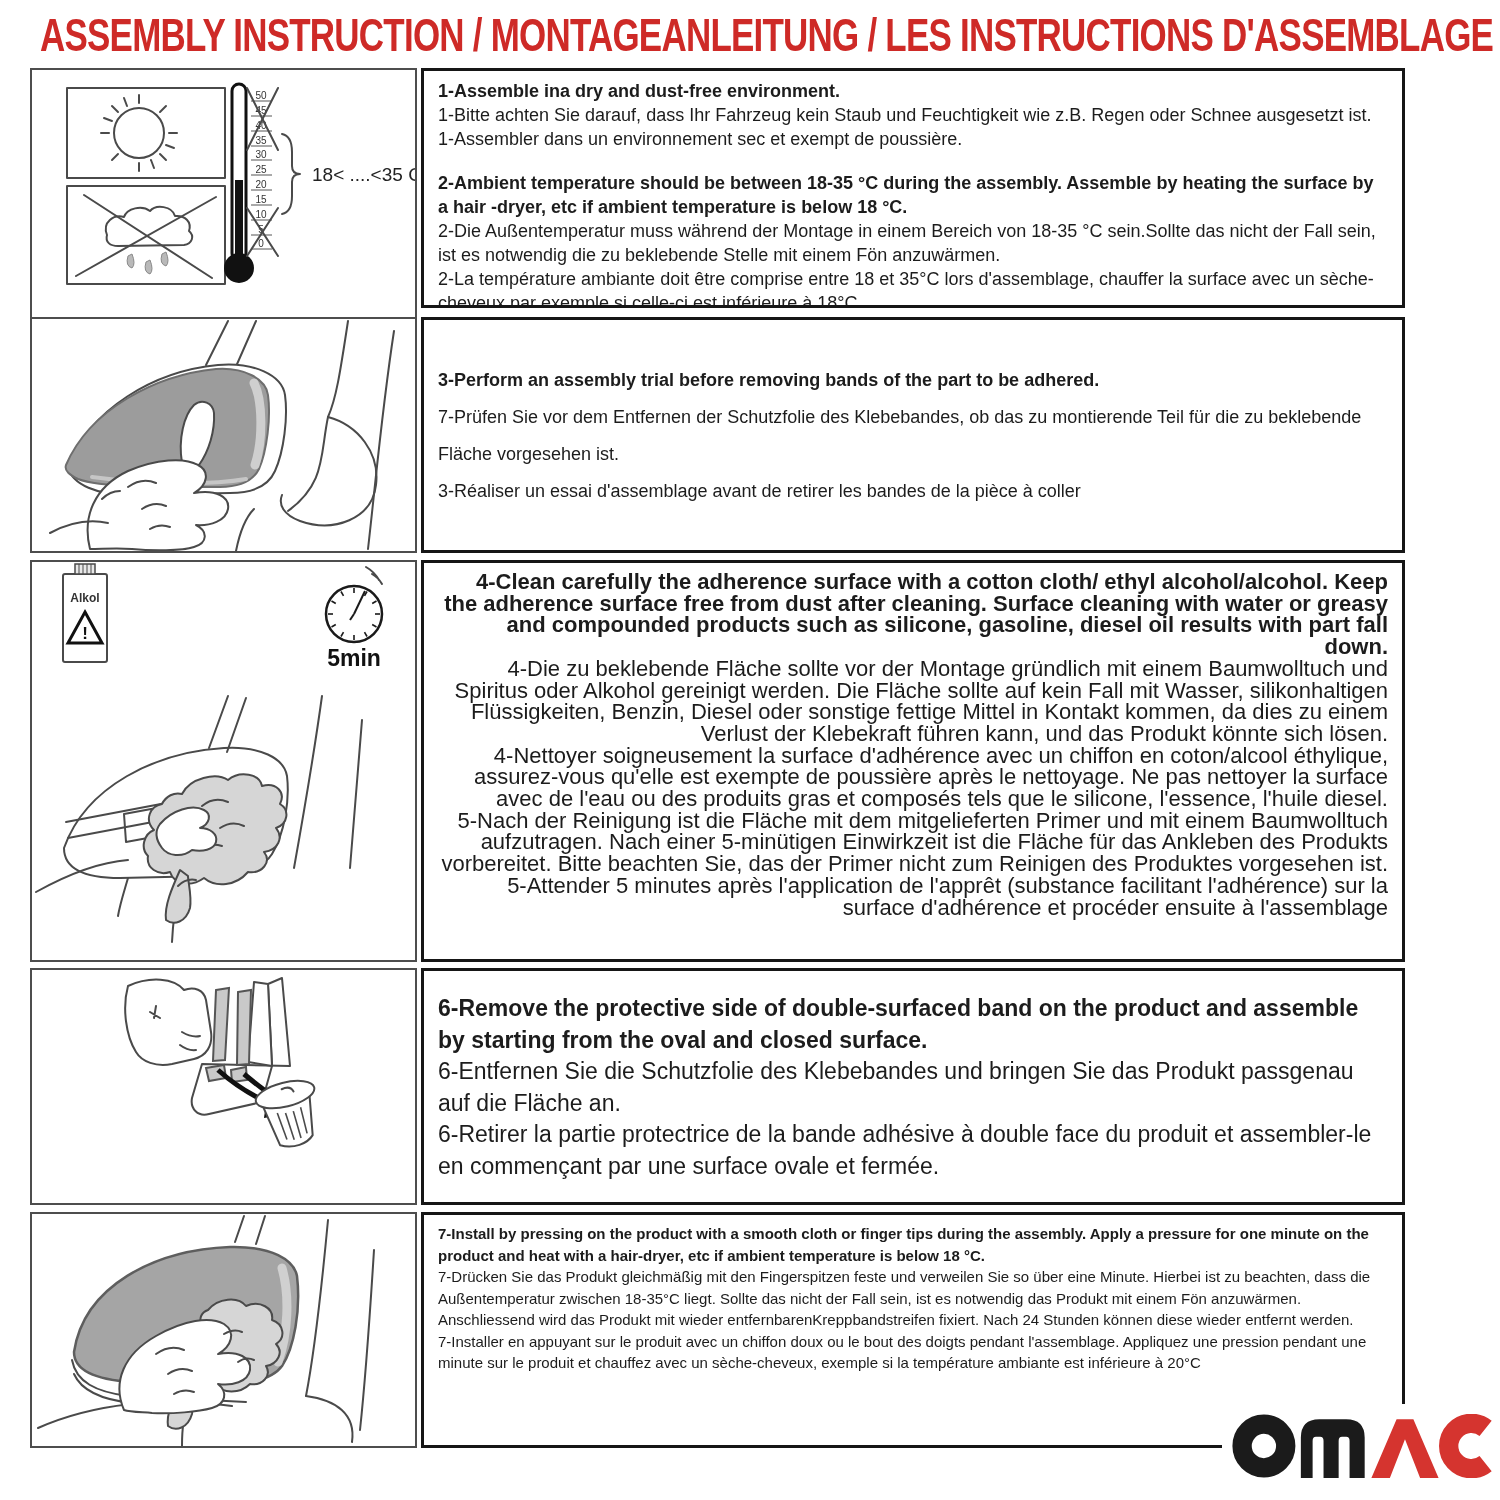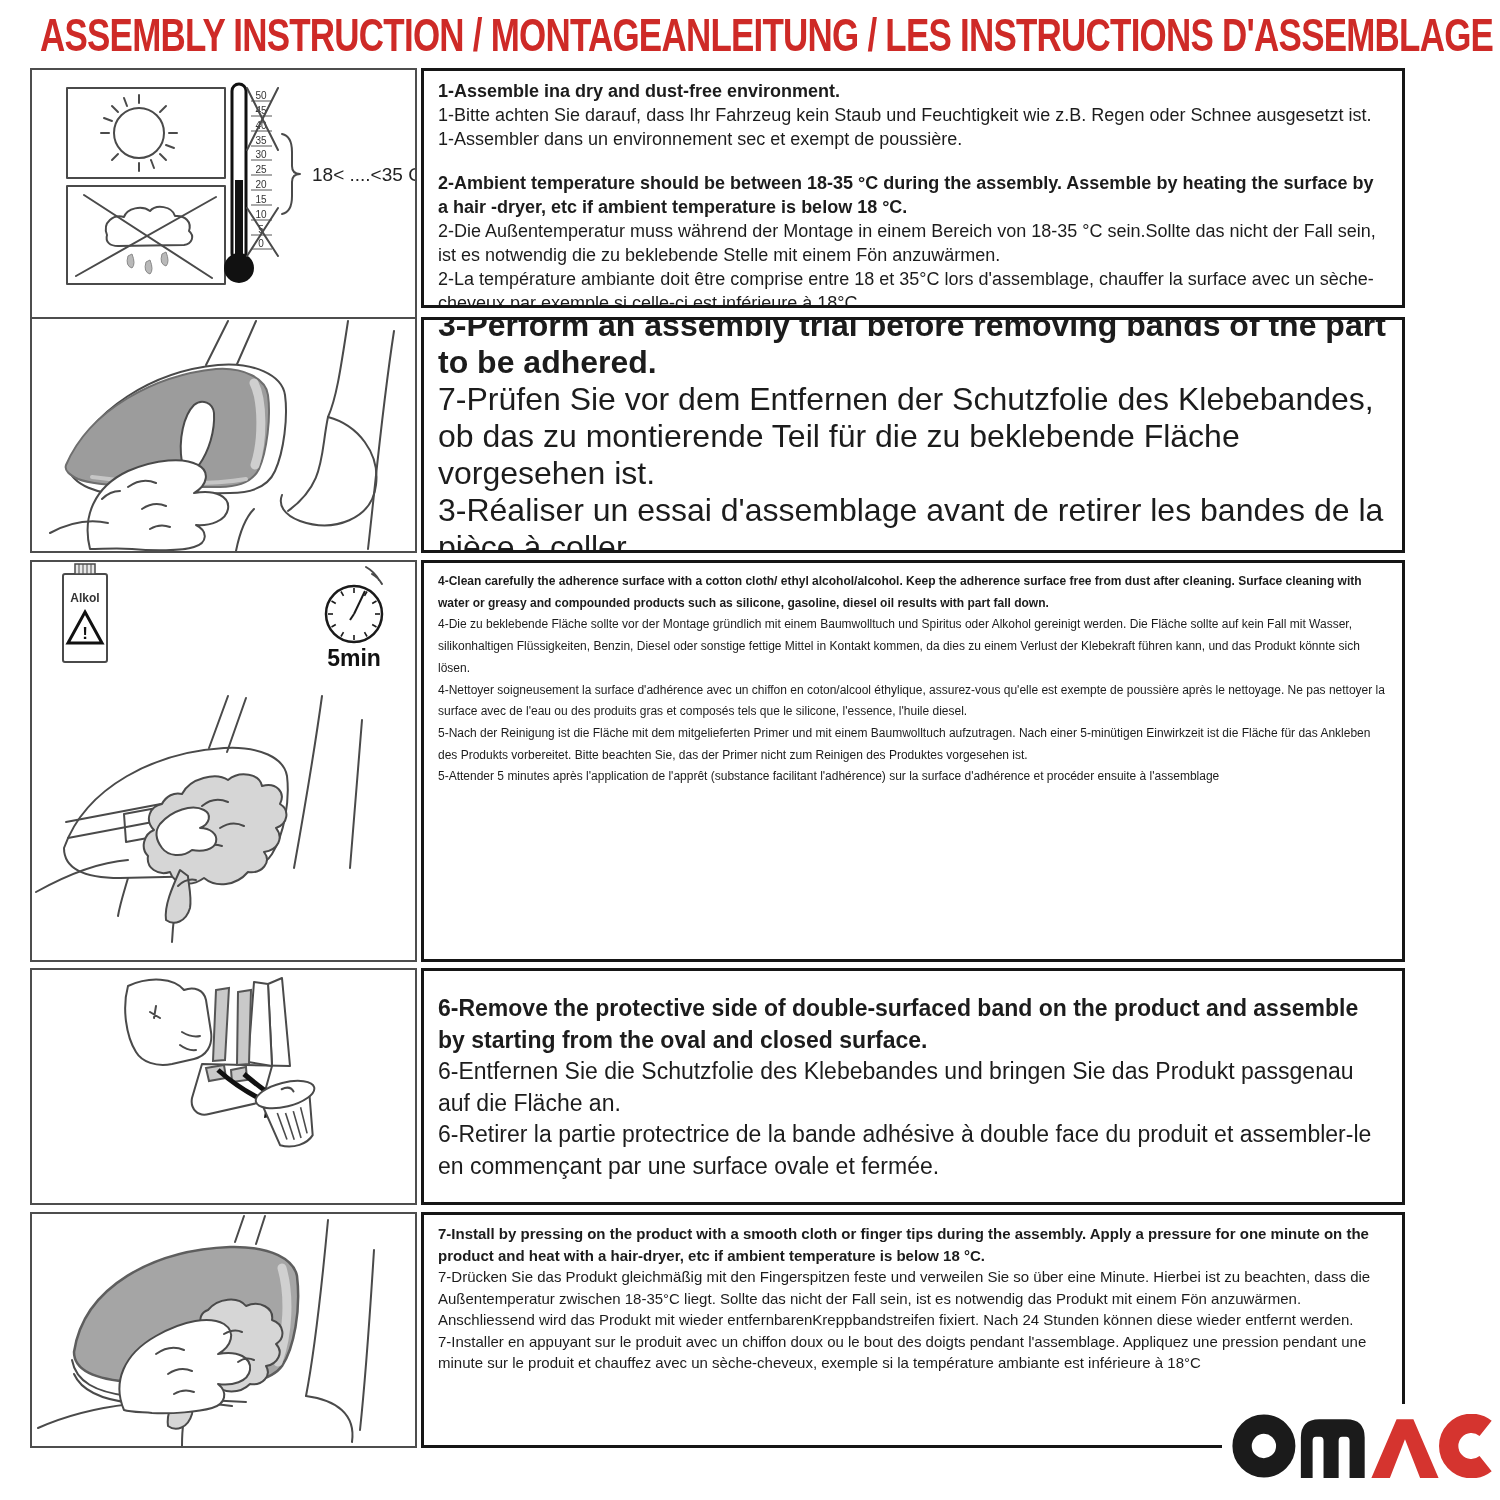--- a/index.html
+++ b/index.html
@@ -13,22 +13,22 @@
        box-sizing:border-box;overflow:hidden;padding:8px 14px 6px 14px;}
   .txt p{margin:0;}
   .b{font-weight:bold;}
   .gap{margin-top:20px !important;}
   #ill1{top:68px;height:295px}   #txt1{top:68px;height:240px}
   #ill2{top:317px;height:236px}  #txt2{top:317px;height:236px;display:flex;flex-direction:column;justify-content:center;}
   #ill3{top:560px;height:402px}  #txt3{top:560px;height:402px}
   #ill4{top:968px;height:237px}  #txt4{top:968px;height:237px;display:flex;flex-direction:column;justify-content:center;align-items:center;}
   #ill5{top:1212px;height:236px} #txt5{top:1212px;height:236px}
   #txt1 p{font-size:18px;line-height:24px;}
-  #txt2 p{font-size:32px;line-height:37px;}
-  #txt3 p{font-size:12px;line-height:21.7px;}
+  #txt2 p{font-size:18px;line-height:37px;}
+  #txt3 p{font-size:22px;line-height:21.7px;text-align:right;}
   #txt4 p{font-size:23px;line-height:31.5px;}
   #txt5 p{font-size:15px;line-height:21.5px;}
   svg{display:block;}
   .sketch{stroke:#4a4a4a;fill:none;stroke-width:2;stroke-linecap:round;stroke-linejoin:round;}
   .sketchW{stroke:#4a4a4a;fill:#fff;stroke-width:2;stroke-linejoin:round;}
   .grayfill{fill:#9c9c9c;stroke:#6e6e6e;stroke-width:2;}
   .cloth{fill:#d6d6d6;stroke:#4a4a4a;stroke-width:2;stroke-linejoin:round;}
   .ticktext{font-size:10px;fill:#333;font-family:"Liberation Sans",sans-serif;}
   #logo{position:absolute;left:1222px;top:1404px;width:278px;height:84px;background:#fff;
         display:flex;align-items:center;justify-content:flex-end;padding-right:6px;box-sizing:border-box;}
@@ -272,21 +272,21 @@
         <path class="cloth" d="M176,96 C186,84 206,82 214,92 C228,86 242,94 240,106 C252,110 254,124 244,130 C252,138 246,150 234,152 C240,162 230,172 218,170 C208,180 190,180 184,170 C174,176 162,172 160,162 C152,152 158,142 166,138 C156,130 160,116 170,112 C166,104 170,98 176,96 Z"></path>
         <path class="cloth" d="M152,164 C142,184 134,198 136,212 C144,218 156,214 160,200 C162,190 158,176 158,170 Z"></path>
         <path class="sketchW" d="M92,196 C80,168 92,140 124,122 C152,106 178,102 192,110 C204,118 200,132 186,140 C206,136 220,144 218,156 C216,168 200,172 186,170 C196,178 194,190 180,194 C166,198 140,200 120,199 C108,198 98,198 92,196 Z"></path>
         <path class="sketch" d="M124,140 q14,-10 28,-4 M136,160 q12,-8 24,-3 M142,180 q10,-6 20,-2 M192,120 q10,-6 18,-2 M206,148 q8,-6 16,-2"></path>
       </g>
     </svg>
   </div>
   <div class="txt" id="txt5">
     <p class="b">7-Install by pressing on the product with a smooth cloth or finger tips during the assembly. Apply a pressure for one minute on the product and heat with a hair-dryer, etc if ambient temperature is below 18 °C.</p>
     <p>7-Drücken Sie das Produkt gleichmäßig mit den Fingerspitzen feste und verweilen Sie so über eine Minute. Hierbei ist zu beachten, dass die Außentemperatur zwischen 18-35°C liegt. Sollte das nicht der Fall sein, ist es notwendig das Produkt mit einem Fön anzuwärmen. Anschliessend wird das Produkt mit wieder entfernbarenKreppbandstreifen fixiert. Nach 24 Stunden können diese wieder entfernt werden.</p>
-    <p>7-Installer en appuyant sur le produit avec un chiffon doux ou le bout des doigts pendant l'assemblage. Appliquez une pression pendant une minute sur le produit et chauffez avec un sèche-cheveux, exemple si la température ambiante est inférieure à 18°C</p>
+    <p>7-Installer en appuyant sur le produit avec un chiffon doux ou le bout des doigts pendant l'assemblage. Appliquez une pression pendant une minute sur le produit et chauffez avec un sèche-cheveux, exemple si la température ambiante est inférieure à 20°C</p>
   </div>
 
   <div id="logo">
     <svg width="262" height="64" viewBox="0 0 312 76">
       <g>
         <circle cx="38" cy="38" r="26" fill="none" stroke="#1b1b1b" stroke-width="23"></circle>
         <path fill="#1b1b1b" d="M82,76 V28 Q82,6 104,6 H136 Q158,6 158,28 V76 H140 V32 Q140,27 136,27 H131 Q127,27 127,32 V76 H109 V32 Q109,27 105,27 H100 Q96,27 96,32 V76 Z"></path>
       </g>
       <g>
         <path fill="#d5342f" d="M166,76 L196,6 H216 L246,76 H224 L206,30 L188,76 Z"></path>

